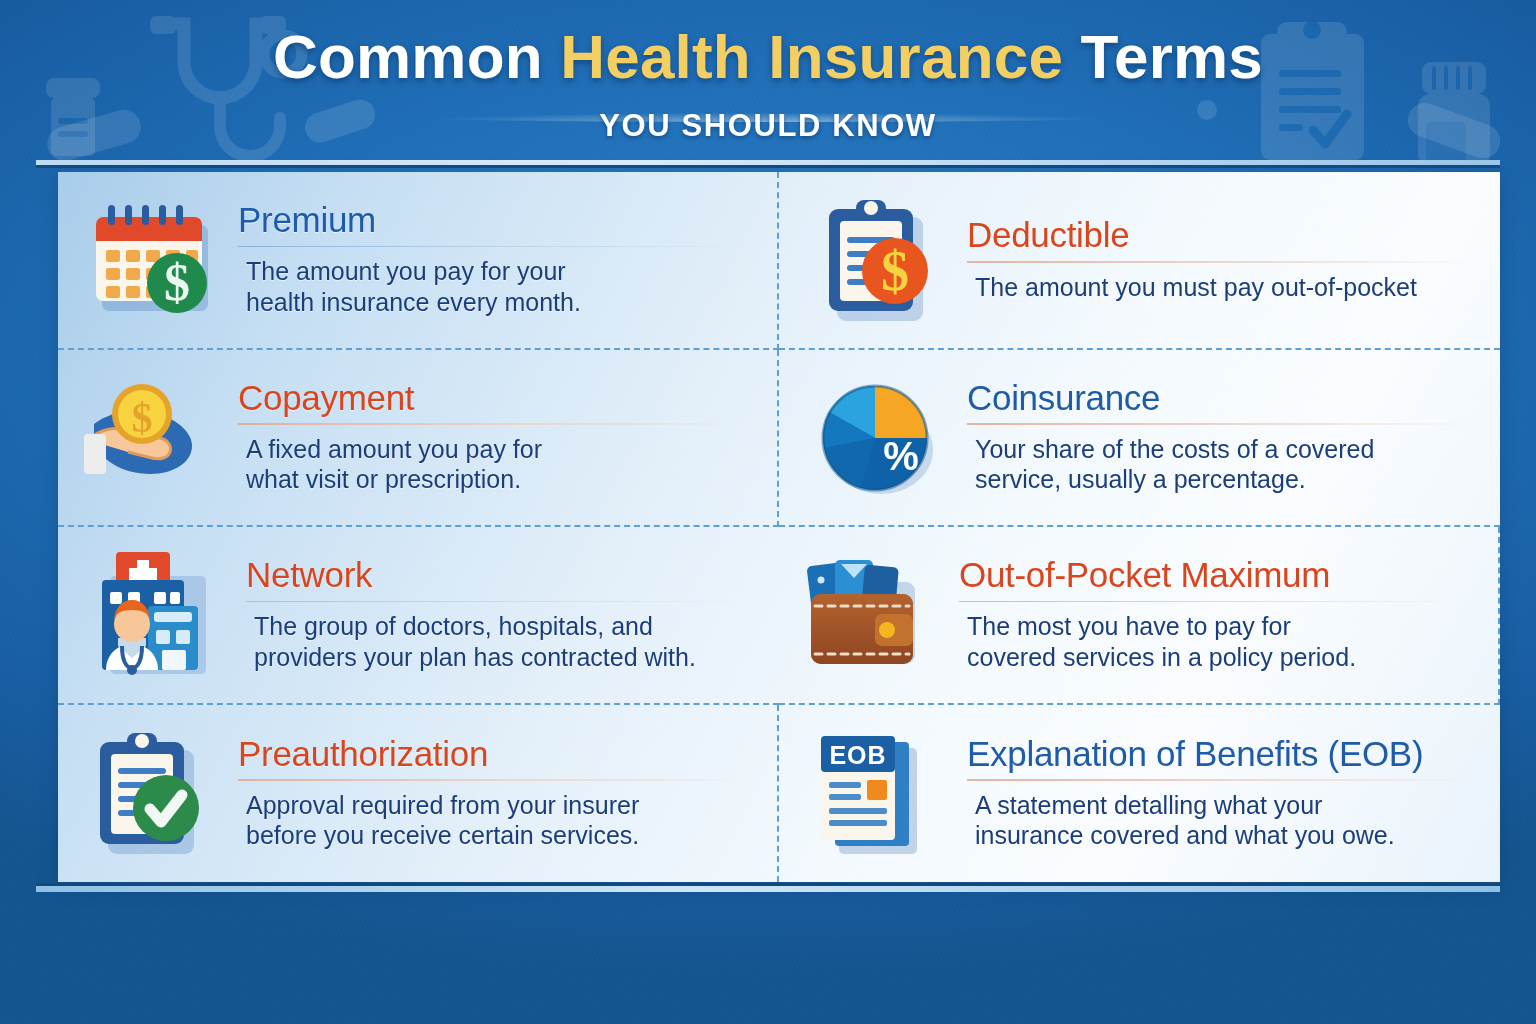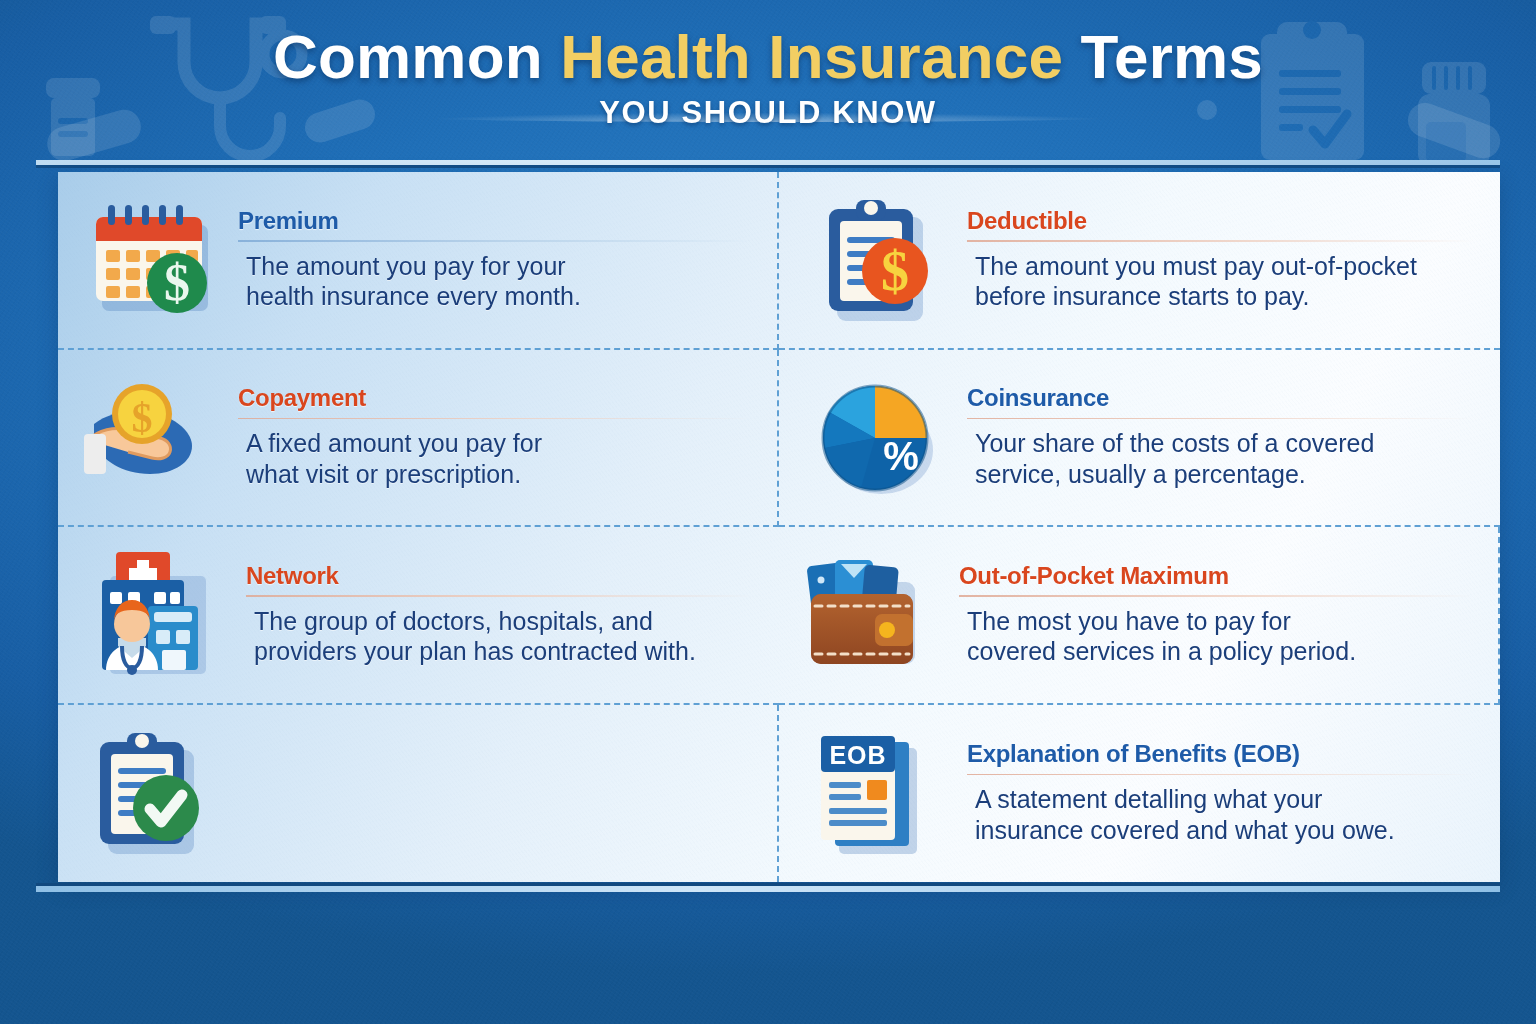--- a/index.html
+++ b/index.html
@@ -39,21 +39,21 @@
   }
   #title .w { color:#FFFFFF;margin-top:12px; }
   #title .g { color:#F2CE63; }
   #swoosh {
     position:absolute; left:50%; top:100px; transform:translateX(-50%);
     width:1000px; height:22px;
     background:radial-gradient(ellipse 50% 60% at 50% 100%, rgba(255,255,255,.42), rgba(255,255,255,0) 72%);
     border-radius:50%;
   }
   #subtitle {
-    position:absolute; left:0; top:95px; width:100%;
+    position:absolute; left:0; top:108px; width:100%;
     font-size:31px; font-weight:bold; color:#FFFFFF;
     letter-spacing:1.6px;
     text-shadow:0 2px 4px rgba(0,30,70,.45);
   }
 
   
   #panel-topbar {
     position:absolute; left:36px; top:160px; width:1464px; height:5px;
     background:linear-gradient(90deg,#BFDCF2,#DCEEFB 40%,#9CC8EA);
     box-shadow:0 3px 0 0 #124D86;
@@ -94,21 +94,21 @@
   
   .icon-box {
     width:150px; height:130px; flex:0 0 150px;
     position:relative;
   }
   .icon-box svg { display:block; width:150px; height:130px; }
 
   
   .txt { flex:1 1 auto; min-width:0; padding-left:8px; }
   .term {
-    font-size:24px; font-weight:bold; line-height:1.05;
+    font-size:35px; font-weight:normal; line-height:1.05;
     letter-spacing:-.3px;
     white-space:nowrap;
     text-shadow:0 1px 1px rgba(255,255,255,.7);
   }
   .term.blue   { color:#1E5BA8; }
   .term.orange { color:#D9461E; }
   .rule {
     height:1.5px; margin:7px 0 9px 0;
     opacity:.85;
   }
@@ -266,21 +266,20 @@
           </g>
           <circle cx="86" cy="76" r="33" fill="#E8551F"></circle>
           <text x="86" y="95" font-family="Liberation Serif, serif" font-size="56" font-weight="bold" fill="#F7D33F" text-anchor="middle">$</text>
         </svg>
       </div>
       <div class="txt">
         <div class="term orange">Deductible</div>
         <div class="rule orange"></div>
         <div class="desc">
           <span class="l">The amount you must pay out-of-pocket</span>
-          <span class="l">before insurance starts to pay.</span>
         </div>
       </div>
     </div>
 
     <div class="cell col-l row1">
       <div class="icon-box">
         <svg viewBox="0 0 150 130">
           <path d="M14 52c18-14 46-16 70-8 16 6 28 18 28 30 0 16-18 28-42 28-28 0-48-14-56-30z" fill="#2C6AB4"></path>
           <path d="M8 68c10-10 26-14 42-10l30 8c8 2 12 8 10 14-2 6-10 8-18 6l-24-6" fill="#F8C89A"></path>
           <path d="M8 68c10-10 26-14 42-10l30 8c8 2 12 8 10 14-2 6-10 8-18 6l-24-6" fill="none" stroke="#E09B5F" stroke-width="3"></path>
@@ -402,20 +401,28 @@
           <g fill="#3E7CC4">
             <rect x="38" y="40" width="48" height="6" rx="3"></rect>
             <rect x="38" y="54" width="38" height="6" rx="3"></rect>
             <rect x="38" y="68" width="44" height="6" rx="3"></rect>
             <rect x="38" y="82" width="30" height="6" rx="3"></rect>
           </g>
           <circle cx="86" cy="80" r="33" fill="#2C8A4B"></circle>
           <path d="M70 81l11 13 21-27" fill="none" stroke="#F2F9F4" stroke-width="11" stroke-linecap="round" stroke-linejoin="round"></path>
         </svg>
       </div>
+      <div class="txt">
+        <div class="term orange">Preauthorization</div>
+        <div class="rule orange"></div>
+        <div class="desc">
+          <span class="l">Approval required from your insurer</span>
+          <span class="l">before you receive certain services.</span>
+        </div>
+      </div>
     </div>
 
     <div class="cell col-r row3">
       <div class="icon-box">
         <svg viewBox="0 0 150 130">
           <rect x="30" y="20" width="78" height="106" rx="5" fill="#3B6FB5" opacity=".28"></rect>
           <rect x="26" y="14" width="74" height="104" rx="4" fill="#2E7FC4"></rect>
           <rect x="12" y="8" width="74" height="104" rx="4" fill="#FAF6EC"></rect>
           <rect x="12" y="8" width="74" height="36" rx="4" fill="#1B5FA5"></rect>
           <text x="49" y="36" font-family="Liberation Sans, sans-serif" font-size="25" font-weight="bold" fill="#FFFFFF" text-anchor="middle" letter-spacing="1">EOB</text>

